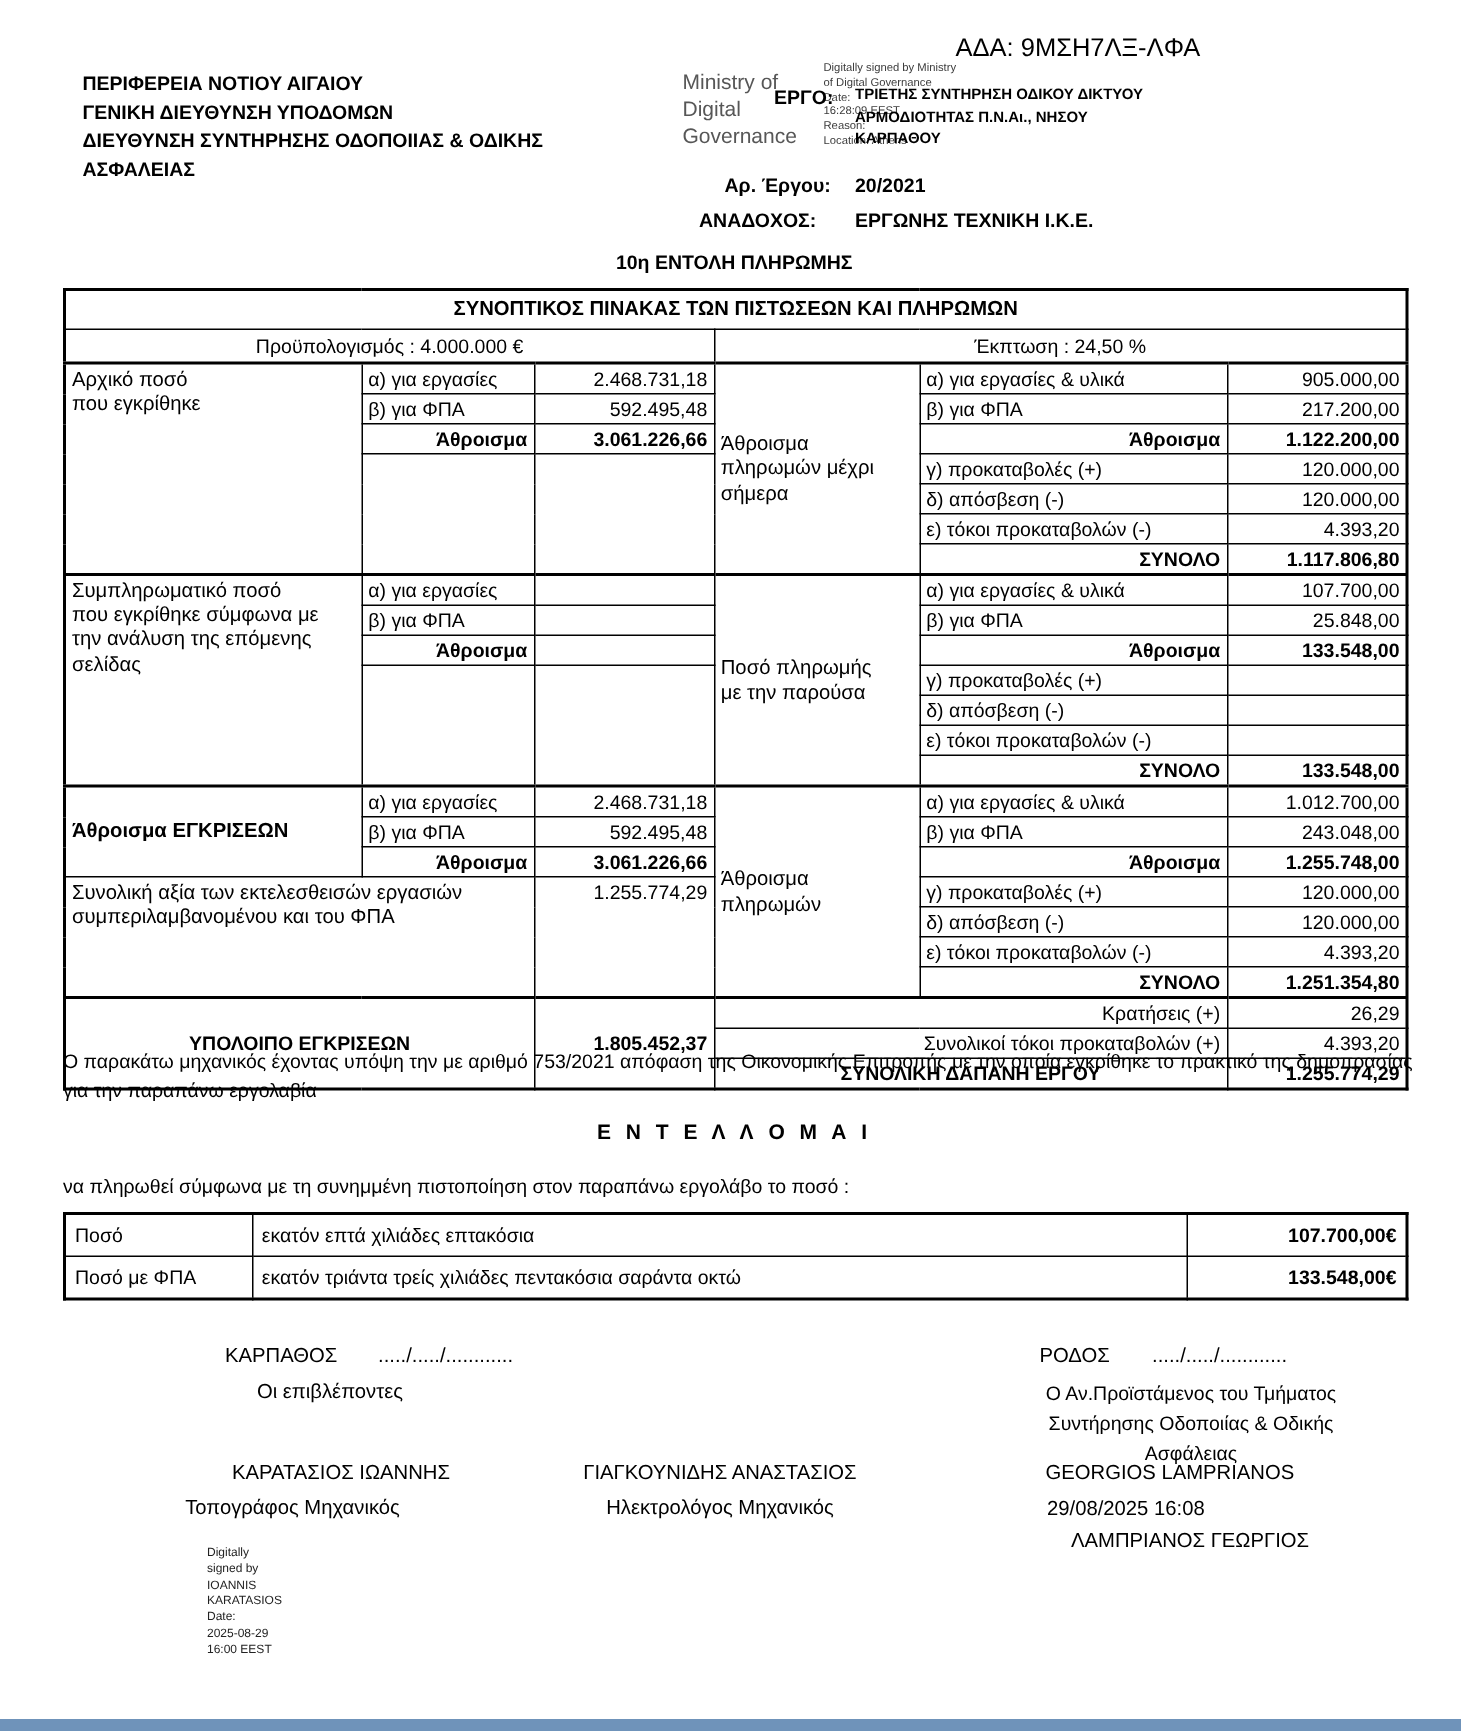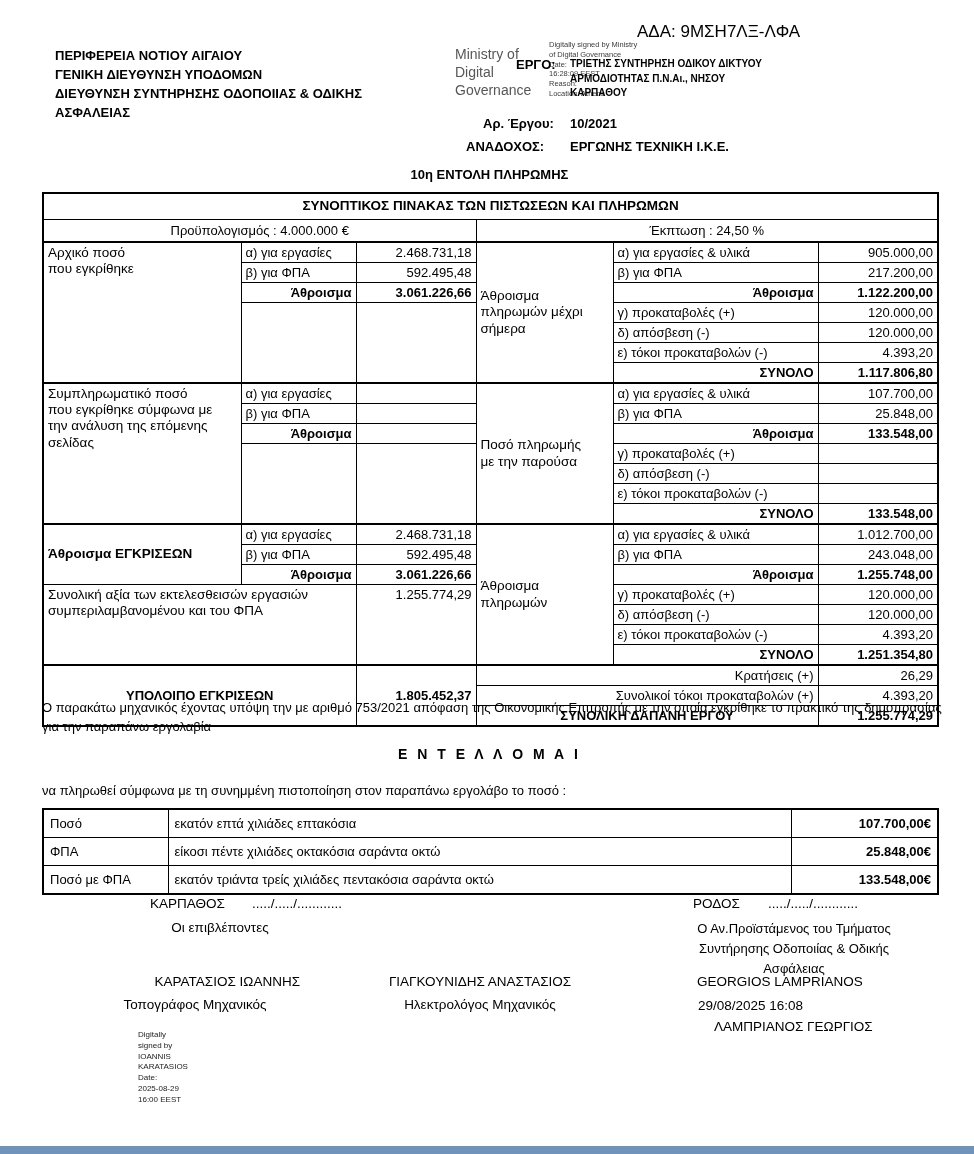--- a/index.html
+++ b/index.html
@@ -84,21 +84,21 @@
 of Digital Governance
 Date:
 16:28:09 EEST
 Reason:
 Location: Athens</div>
   <div class="abs" id="ergo-label">ΕΡΓΟ:</div>
   <div class="abs pre" id="ergo">ΤΡΙΕΤΗΣ ΣΥΝΤΗΡΗΣΗ ΟΔΙΚΟΥ ΔΙΚΤΥΟΥ
 ΑΡΜΟΔΙΟΤΗΤΑΣ Π.Ν.Αι., ΝΗΣΟΥ
 ΚΑΡΠΑΘΟΥ</div>
   <div class="abs" id="pn-label">Αρ. Έργου:</div>
-  <div class="abs" id="pn-value">10/2021</div>
+  <div class="abs" id="pn-value">20/2021</div>
   <div class="abs" id="ct-label">ΑΝΑΔΟΧΟΣ:</div>
   <div class="abs" id="ct-value">ΕΡΓΩΝΗΣ ΤΕΧΝΙΚΗ Ι.Κ.Ε.</div>
   <div class="abs" id="doc-title">10η ΕΝΤΟΛΗ ΠΛΗΡΩΜΗΣ</div>
 
   <div class="abs" id="mt-wrap">
     <table class="mt">
       <colgroup>
         <col style="width:198px">
           <col style="width:115px">
           <col style="width:120px">
@@ -270,25 +270,20 @@
           <col style="width:623px">
           <col style="width:147px">
         </colgroup>
       <tbody>
           <tr>
         <td>Ποσό</td>
         <td>εκατόν επτά χιλιάδες επτακόσια</td>
         <td class="av">107.700,00€</td>
       </tr>
       <tr>
-        <td>ΦΠΑ</td>
-        <td>είκοσι πέντε χιλιάδες οκτακόσια σαράντα οκτώ</td>
-        <td class="av">25.848,00€</td>
-      </tr>
-      <tr>
         <td>Ποσό με ΦΠΑ</td>
         <td>εκατόν τριάντα τρείς χιλιάδες πεντακόσια σαράντα οκτώ</td>
         <td class="av">133.548,00€</td>
       </tr>
     </tbody>
       </table>
   </div>
 
   <div class="abs sg" id="place-left">ΚΑΡΠΑΘΟΣ</div>
   <div class="abs sg" id="date-left">...../...../............</div>

